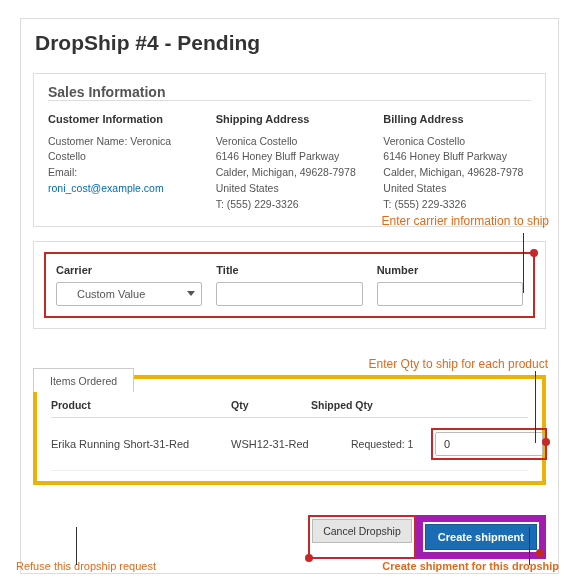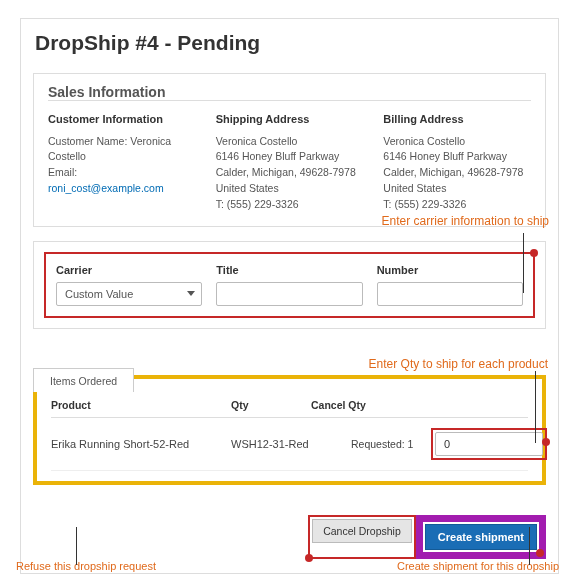--- a/index.html
+++ b/index.html
@@ -69,21 +69,21 @@
     position: relative;
   }
   .carrier-col { flex: 1; display: flex; flex-direction: column; }
   .carrier-label { font-size: 11px; font-weight: 700; color: #333; margin-bottom: 6px; }
   .select {
     border: 1px solid #bbb;
     border-radius: 2px;
     height: 24px;
     font-size: 11px;
     color: #555;
-    padding: 0 22px 0 8px;
+    padding: 0 22px 0 20px;
     display: flex;
     align-items: center;
     position: relative;
     background: #fff;
   }
   .select-chevron {
     position: absolute;
     right: 6px;
     top: 8px;
     width: 0; height: 0;
@@ -169,21 +169,21 @@
   }
   .btn-primary {
     background: #1a6db5;
     color: #fff;
     border: 1px solid #145a96;
     padding: 6px 12px;
     font-size: 11px;
     font-weight: 600;
   }
   .bottom-annot-left { position: absolute; left: 16px; top: 560px; color:#e06a1c; font-size:11px;}
-  .bottom-annot-right { position: absolute; right: 16px; top: 560px; color:#e06a1c; font-size:11px;}
+  .bottom-annot-right { position: absolute; right: 16px; top: 560px; color:#e06a1c; font-size:11px;font-weight:bold;}
 </style>
 </head>
 <body>
 
 <div class="page">
   <h1 class="page-title">DropShip #4 - Pending</h1>
 
   <div class="panel">
     <div class="panel-heading">Sales Information</div>
     <div class="cols">
@@ -244,24 +244,24 @@
   <div class="annot" style="right:10px; top:338px;">Enter Qty to ship for each product</div>
   <div class="annot-line" style="left:514px; top:352px; width:1px; height:72px;"></div>
 
   <div class="tabs-row" style="margin-top:22px;">
     <div class="tab-btn">Items Ordered</div>
   </div>
   <div class="items-body">
     <div class="items-head">
       <div class="c-product">Product</div>
       <div class="c-qty">Qty</div>
-      <div class="c-shipqty">Cancel Qty</div>
+      <div class="c-shipqty">Shipped Qty</div>
     </div>
     <div class="items-row">
-      <div class="c-product">Erika Running Short-52-Red</div>
+      <div class="c-product">Erika Running Short-31-Red</div>
       <div class="c-sku">WSH12-31-Red</div>
       <div class="c-qty">Requested: 1</div>
       <div class="c-shipqty">
         <span class="shipqty-box">
           <input class="input" value="0" style="">
           <span class="annot-dot" style="right:-5px; top:8px;"></span>
         </span>
       </div>
     </div>
   </div>

